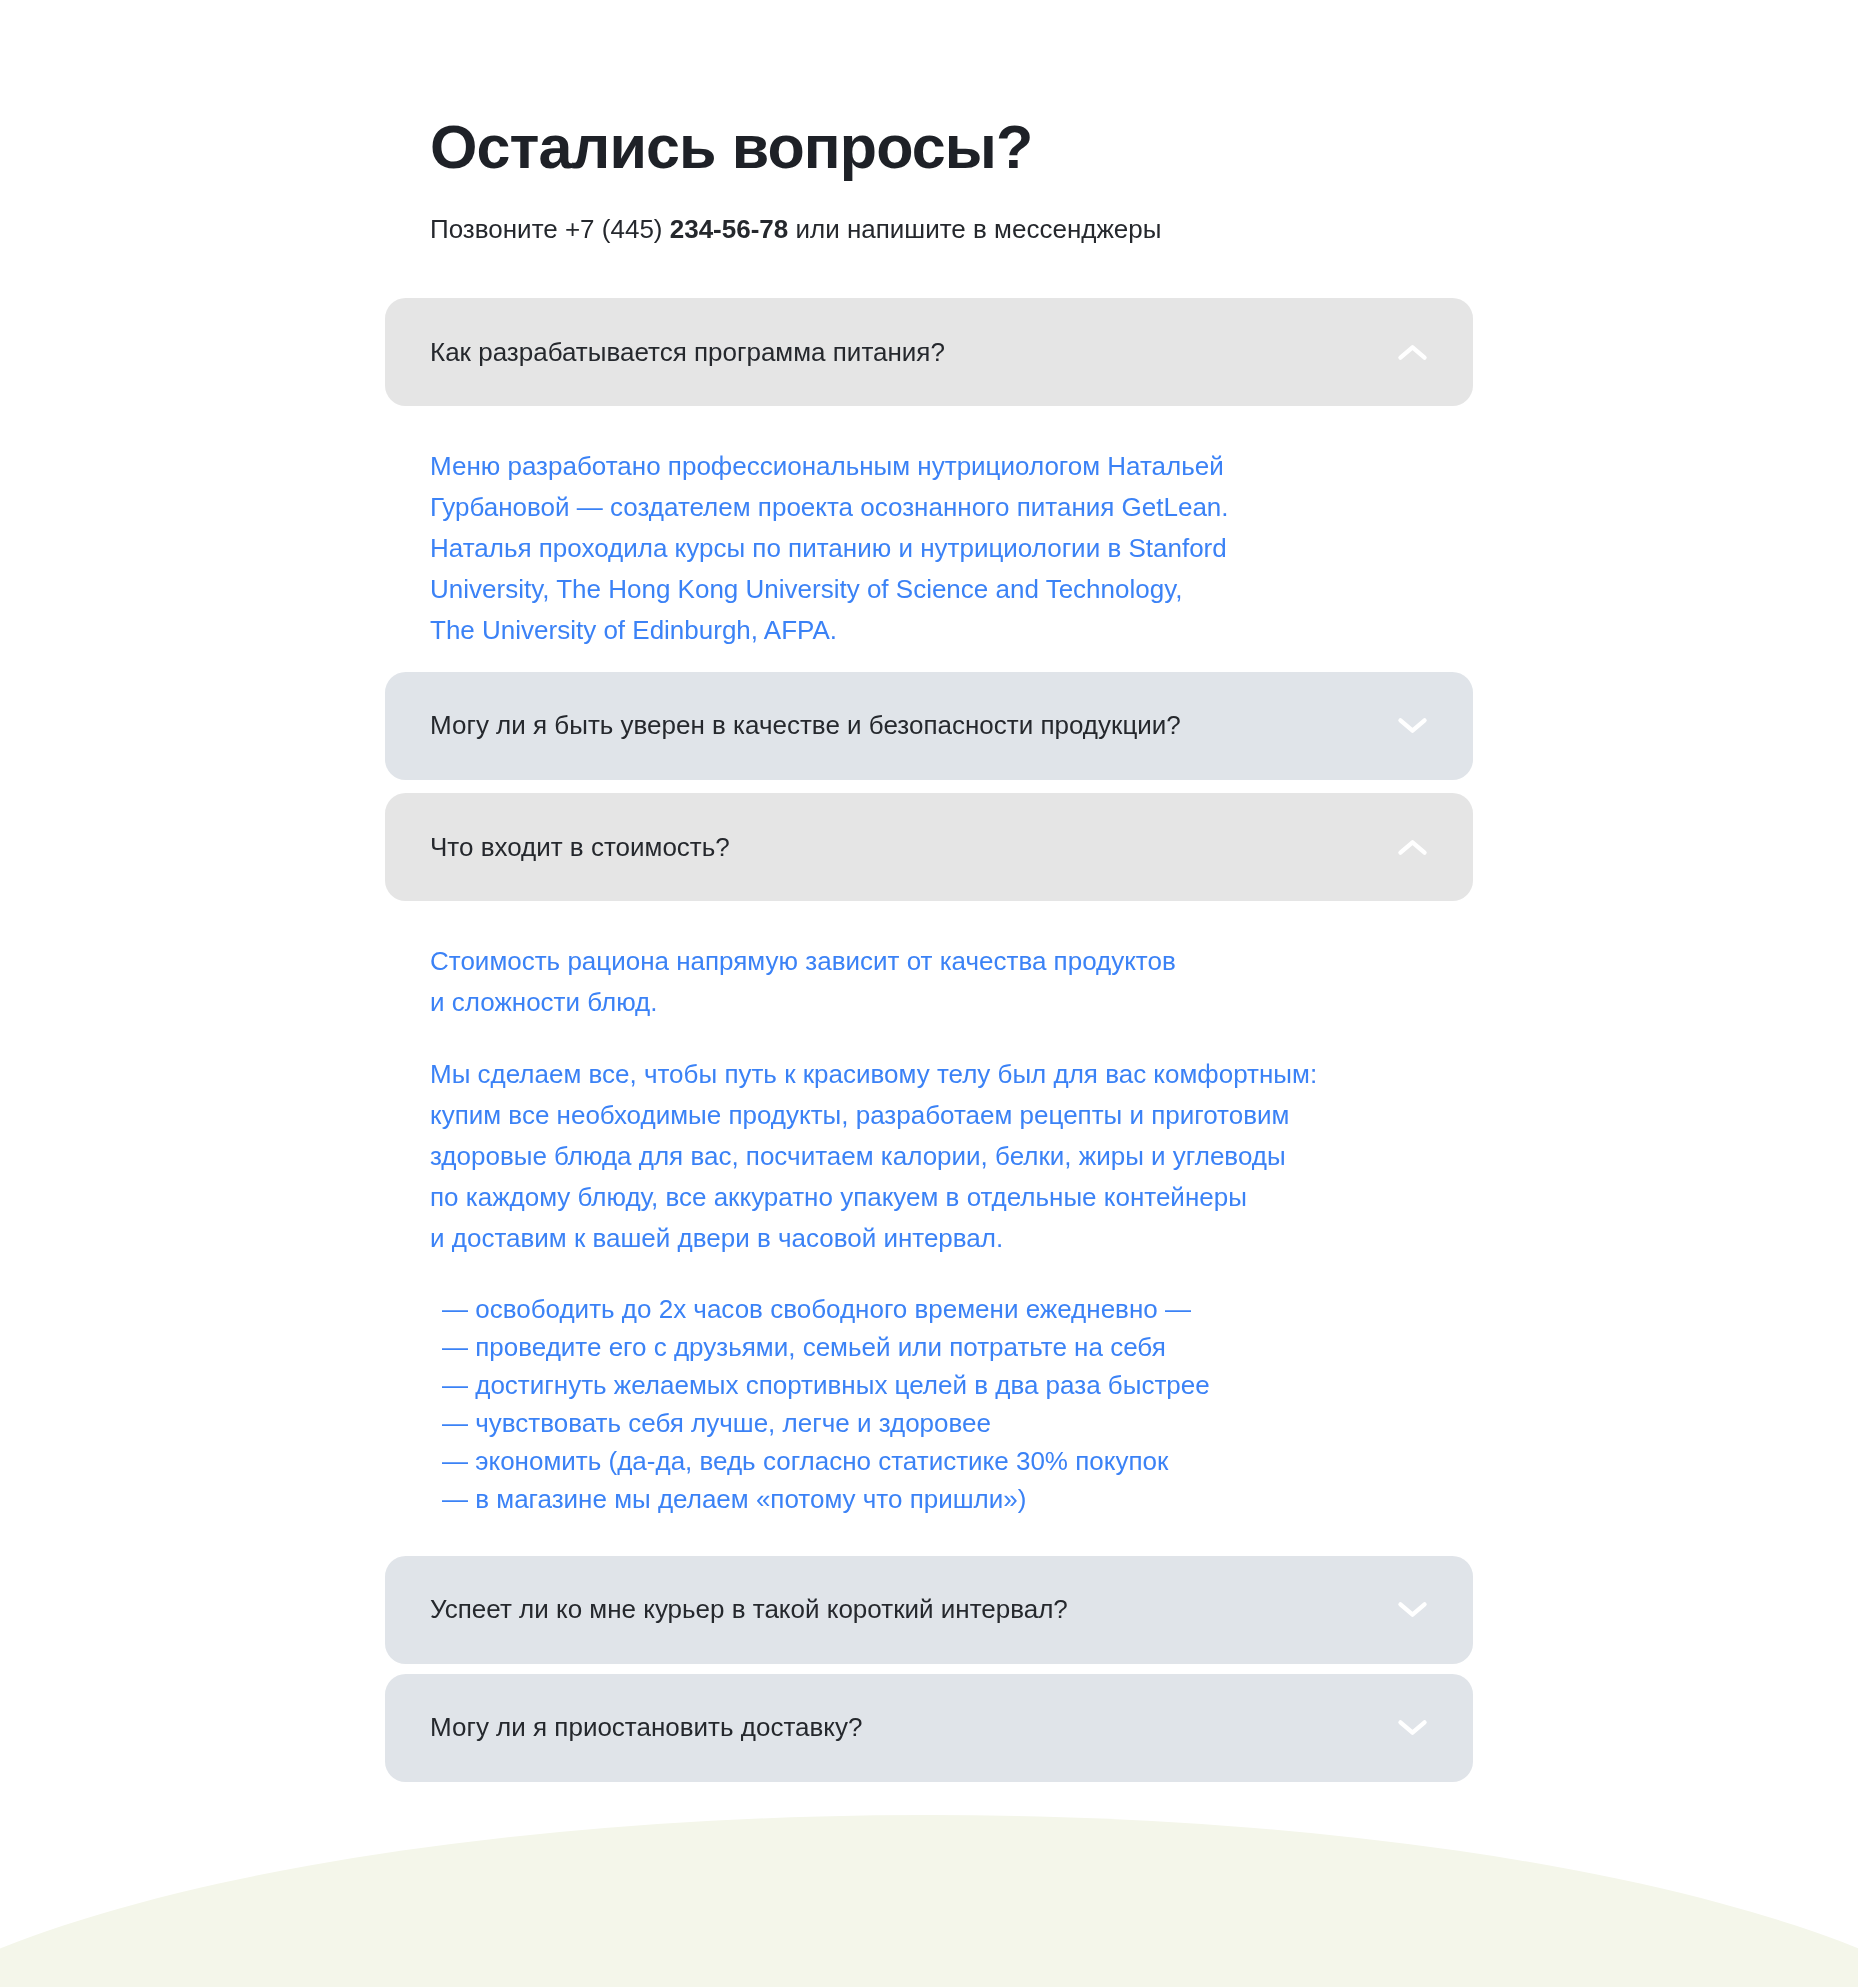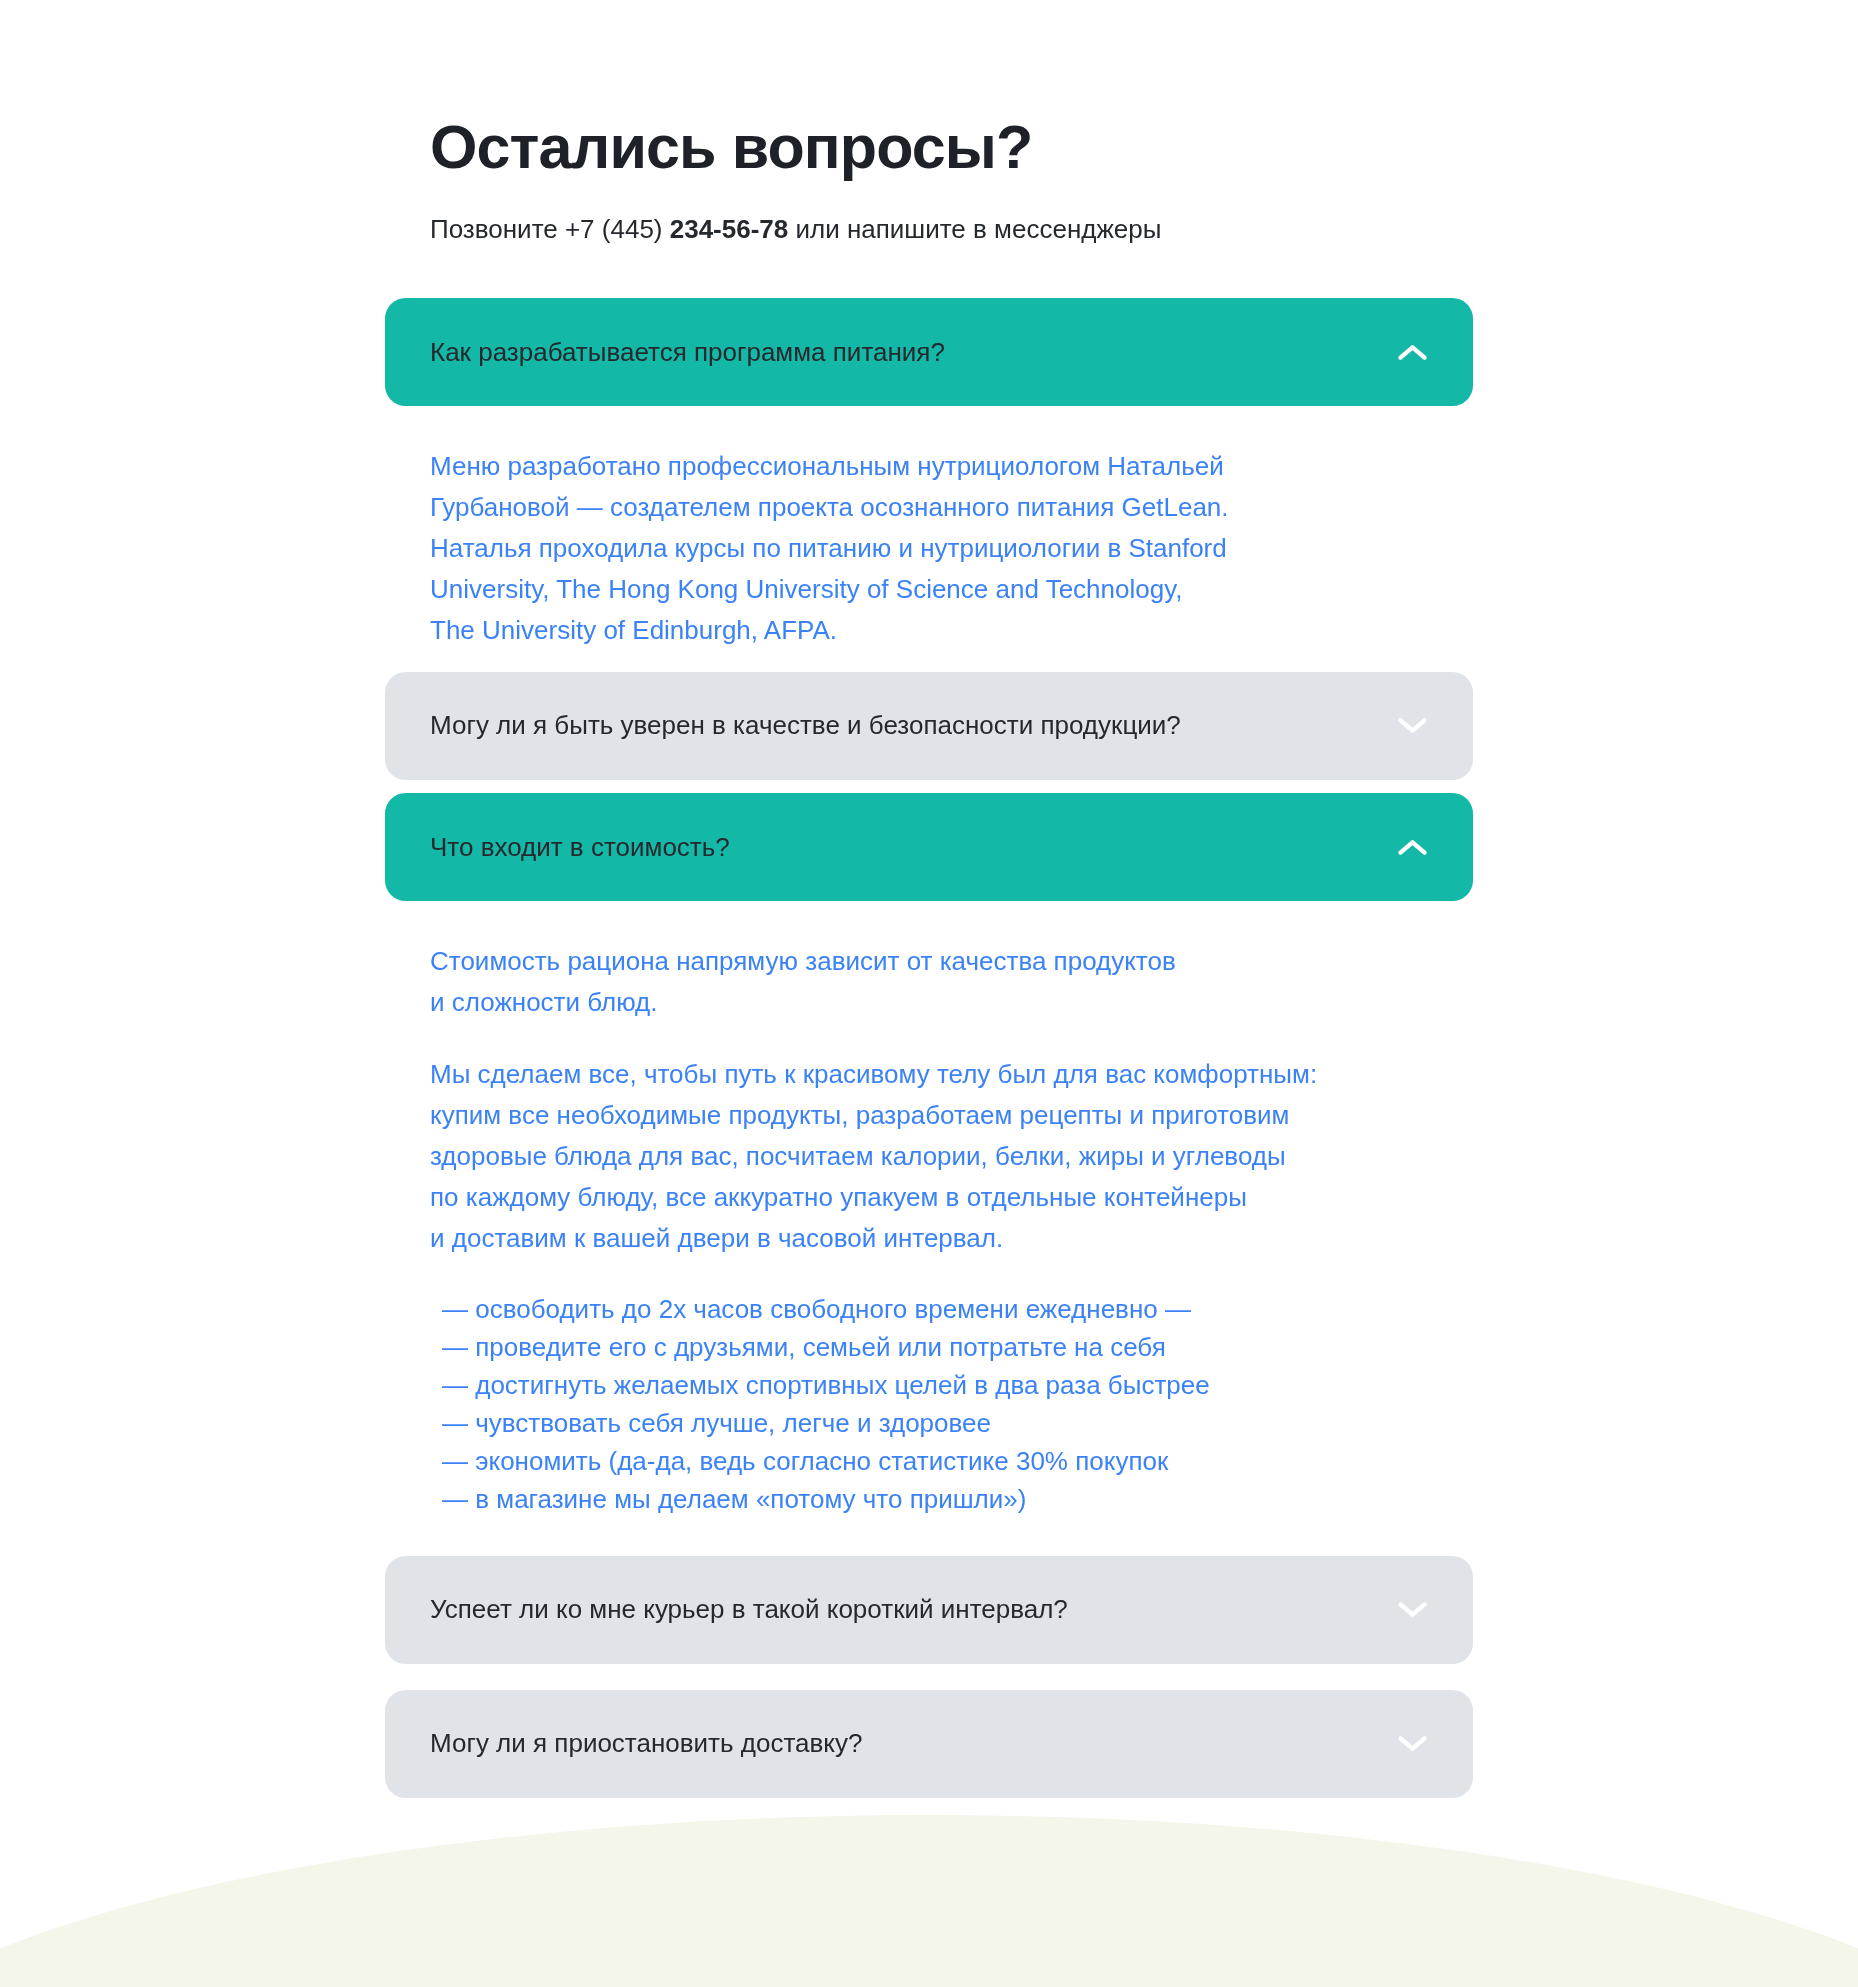--- a/index.html
+++ b/index.html
@@ -49,21 +49,21 @@
     border: none;
     outline: none;
     border-radius: 20.6px;
     font-family: inherit;
     font-size: 26px;
     font-weight: 400;
     color: #25282d;
     text-align: left;
     cursor: pointer;
   }
-  .acc-header.green { background: #14b8a6; }
+  .acc-header.green { background: #e5e5e5; }
   .acc-header.gray  { background: #e0e4e9; gap: 12px; }
   .acc-header .q { flex: 1 1 auto; }
   .chev {
     flex: 0 0 auto;
     width: 31px;
     height: 19px;
     margin-left: 20.6px;
   }
   .chev polyline {
     fill: none;
@@ -84,21 +84,21 @@
   }
   .answer p:last-child { margin-bottom: 0; }
   .answer .list {
     margin: 24px 0 16px 0;
     padding-left: 12px;
     line-height: 38px;
     white-space: pre-line;
   }
   .mt16 { margin-top: 13.8px; }
   .mt20 { margin-top: 17px; }
-  .mt30 { margin-top: 26px; align-items: center; }
+  .mt30 { margin-top: 10px; align-items: center; }
   .bottom-curve {
     position: absolute;
     z-index: 0;
     left: -189px;
     top: 1815px;
     width: 2237px;
     height: 602px;
     border-radius: 50%;
     background: #f4f6ea;
   }

